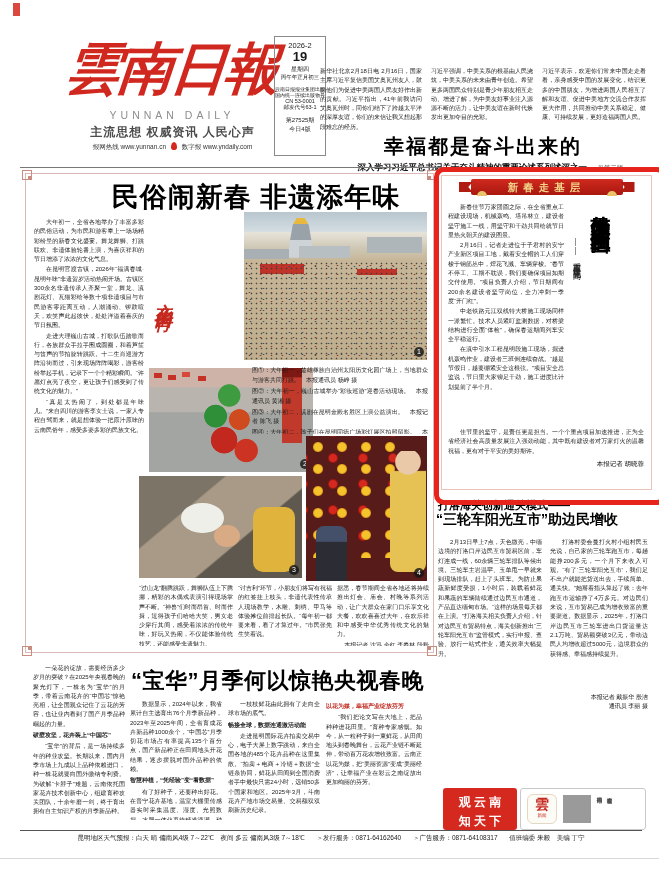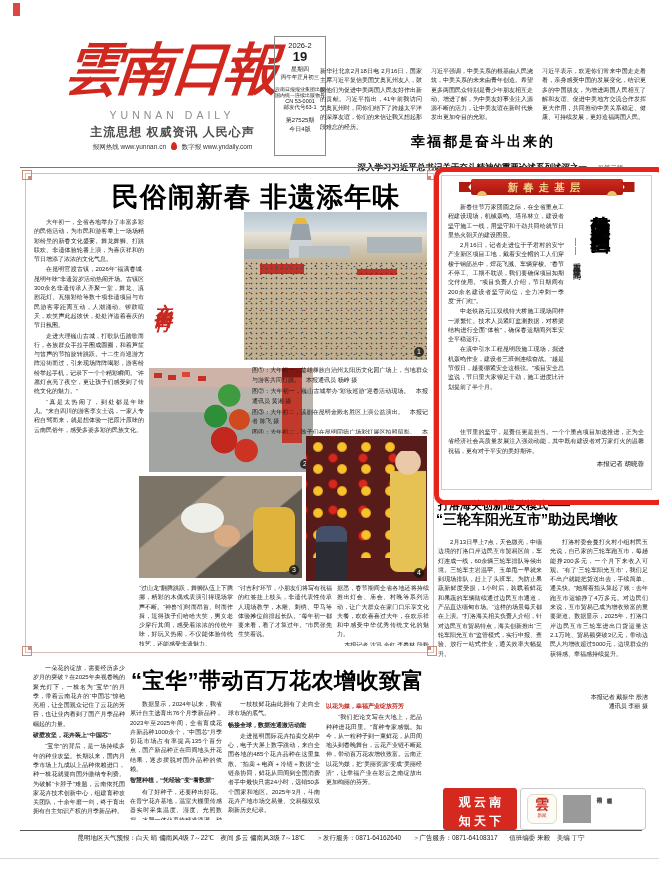--- a/index.html
+++ b/index.html
@@ -102,21 +102,21 @@
   <div class="abs tiny noind" style="left:320px;top:67px;width:102px;height:64px;">
       <p>新华社北京2月18日电 2月16日，国家主席习近平复信美国艾奥瓦州友人，鼓励他们为促进中美两国人民友好作出新的贡献。习近平指出，41年前我访问艾奥瓦州时，同你们结下了跨越太平洋的深厚友谊，你们的来信让我又想起那段难忘的经历。</p>
     </div>
   <div class="abs tiny noind" style="left:431px;top:67px;width:102px;height:64px;">
       <p>习近平强调，中美关系的根基由人民浇筑，中美关系的未来由青年创造。希望更多两国民众特别是青少年朋友相互走动、增进了解，为中美友好事业注入源源不断的活力，让中美友谊在新时代焕发出更加夺目的光彩。</p>
     </div>
   <div class="abs tiny noind" style="left:542px;top:67px;width:104px;height:64px;">
       <p>习近平表示，欢迎你们常来中国走走看看，亲身感受中国的发展变化，结识更多的中国朋友，为增进两国人民相互了解和友谊、促进中美地方交流合作发挥更大作用，共同推动中美关系稳定、健康、可持续发展，更好造福两国人民。</p>
     </div>
 
-  <div class="abs" style="left:320px;top:133px;width:326px;text-align:center;font-size:14px;font-weight:800;letter-spacing:2px;color:#000;">幸福都是奋斗出来的</div>
+  <div class="abs" style="left:320px;top:133px;width:326px;text-align:center;font-size:20px;font-weight:800;letter-spacing:2px;color:#000;">幸福都是奋斗出来的</div>
   <div class="abs" style="left:312px;top:156px;width:340px;text-align:center;">
     <span style="font-size:8.5px;font-weight:bold;color:#111;">——深入学习习近平总书记关于奋斗精神的重要论述系列述评之一</span>
     <span style="font-size:6.5px;color:#555;margin-left:6px;">见第二版</span>
   </div>
 
   <div class="abs rule" style="left:20px;top:167px;width:622px;"></div>
 
   <div class="abs" style="left:25px;top:173px;width:407px;height:478px;border:1px solid #dcb9b9;">
     <div class="corner" style="left:-4px;top:-4px;">
         <i style="right:0;bottom:0;"></i>
@@ -226,21 +226,21 @@
       <p>打洛村委会曼打火村小组村民玉光说，自己家的三轮车跑互市，每趟能挣200多元，一个月下来收入可观。“有了‘三轮车阳光互市’，我们足不出户就能把货送出去，手续简单、通关快。”她掰着指头算起了账：去年跑互市运输挣了4万多元。对边民们来说，互市贸易已成为增收致富的重要渠道。数据显示，2025年，打洛口岸边民互市三轮车进出口货运量达2.1万吨、贸易额突破3亿元，带动边民人均增收超过5000元，边境群众的获得感、幸福感持续提升。</p>
     </div>
   <div class="abs" style="left:550px;top:693px;width:98px;text-align:right;font-size:6px;color:#111;">本报记者 戴振华 殷洁</div>
   <div class="abs" style="left:550px;top:702px;width:98px;text-align:right;font-size:6px;color:#111;">通讯员 李丽 摄</div>
 
   <div class="abs tiny" style="left:33px;top:664px;width:92px;height:156px;">
     <p>一朵花的绽放，需要经历多少岁月的突破？在2025年央视春晚的聚光灯下，一株名为“宝华”的月季，带着云南花卉的“中国芯”惊艳亮相，让全国观众记住了云花的芳容，也让业内看到了国产月季品种崛起的力量。</p>
     <p style="font-weight:bold;text-indent:0;margin:2px 0;">破壁攻坚，花卉装上“中国芯”</p>
     <p>“宝华”的背后，是一场持续多年的种业攻坚。长期以来，国内月季市场上九成以上品种依赖进口，种一株花就要向国外缴纳专利费。为破解“卡脖子”难题，云南依托国家花卉技术创新中心，组建育种攻关团队，十余年磨一剑，终于育出拥有自主知识产权的月季新品种。</p>
   </div>
-  <div class="abs" style="left:130px;top:666px;width:295px;text-align:center;font-size:22px;font-weight:800;letter-spacing:.5px;color:#000;">“宝华”带动百万花农增收致富</div>
+  <div class="abs" style="left:130px;top:666px;width:295px;text-align:center;font-size:22px;font-weight:800;letter-spacing:.5px;color:#000;">“宝华”月季何以惊艳央视春晚</div>
   <div class="abs tiny" style="left:130px;top:700px;width:92px;height:120px;">
     <p>数据显示，2024年以来，我省累计自主选育出76个月季新品种，2023年至2025年间，全省育成花卉新品种1000余个，“中国芯”月季切花市场占有率提高135个百分点，国产新品种正在田间地头开花结果，逐步摆脱对国外品种的依赖。</p>
     <p style="font-weight:bold;text-indent:0;margin:2px 0;">智慧种植，“凭经验”变“看数据”</p>
     <p>有了好种子，还要种出好花。在晋宁花卉基地，温室大棚里传感器实时采集温度、湿度、光照数据，水肥一体化系统精准滴灌，种植户动动手指就能完成浇水施肥，亩均节本增效上万元，“靠天吃饭”变成了“知天而作”。</p>
   </div>
   <div class="abs tiny" style="left:228px;top:700px;width:92px;height:120px;">
     <p>一枝枝鲜花由此拥有了走向全球市场的底气。</p>
     <p style="font-weight:bold;text-indent:0;margin:2px 0;">畅接全球，数据连通激活动能</p>
     <p>走进昆明国际花卉拍卖交易中心，电子大屏上数字跳动，来自全国各地的485个花卉品种在这里集散。“拍卖＋电商＋冷链＋数据”全链条协同，鲜花从田间到全国消费者手中最快只需24小时，远销50多个国家和地区。2025年3月，斗南花卉产地市场交易量、交易额双双刷新历史纪录。</p>
   </div>

